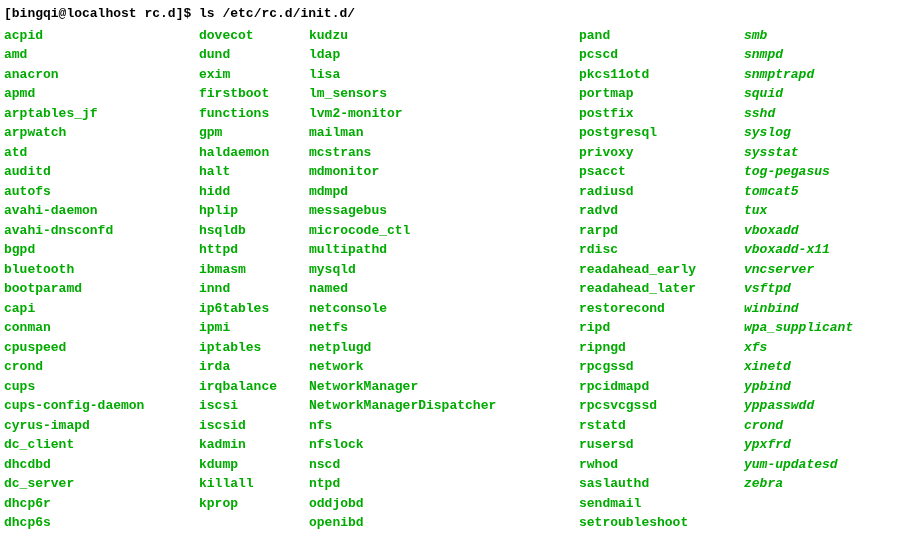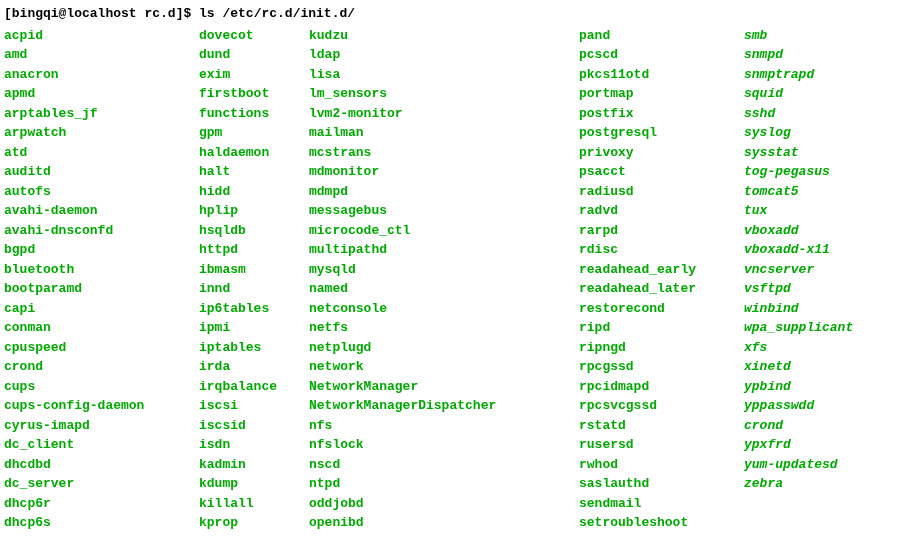--- a/index.html
+++ b/index.html
@@ -91,21 +91,20 @@
         <span class="item">httpd</span>
         <span class="item">ibmasm</span>
         <span class="item">innd</span>
         <span class="item">ip6tables</span>
         <span class="item">ipmi</span>
         <span class="item">iptables</span>
         <span class="item">irda</span>
         <span class="item">irqbalance</span>
         <span class="item">iscsi</span>
         <span class="item">iscsid</span>
-        <span class="item">isdn</span>
         <span class="item">kadmin</span>
         <span class="item">kdump</span>
         <span class="item">killall</span>
         <span class="item">kprop</span>
       </div>
     <div class="col col3" id="col2">
         <span class="item">kudzu</span>
         <span class="item">ldap</span>
         <span class="item">lisa</span>
         <span class="item">lm_sensors</span>

